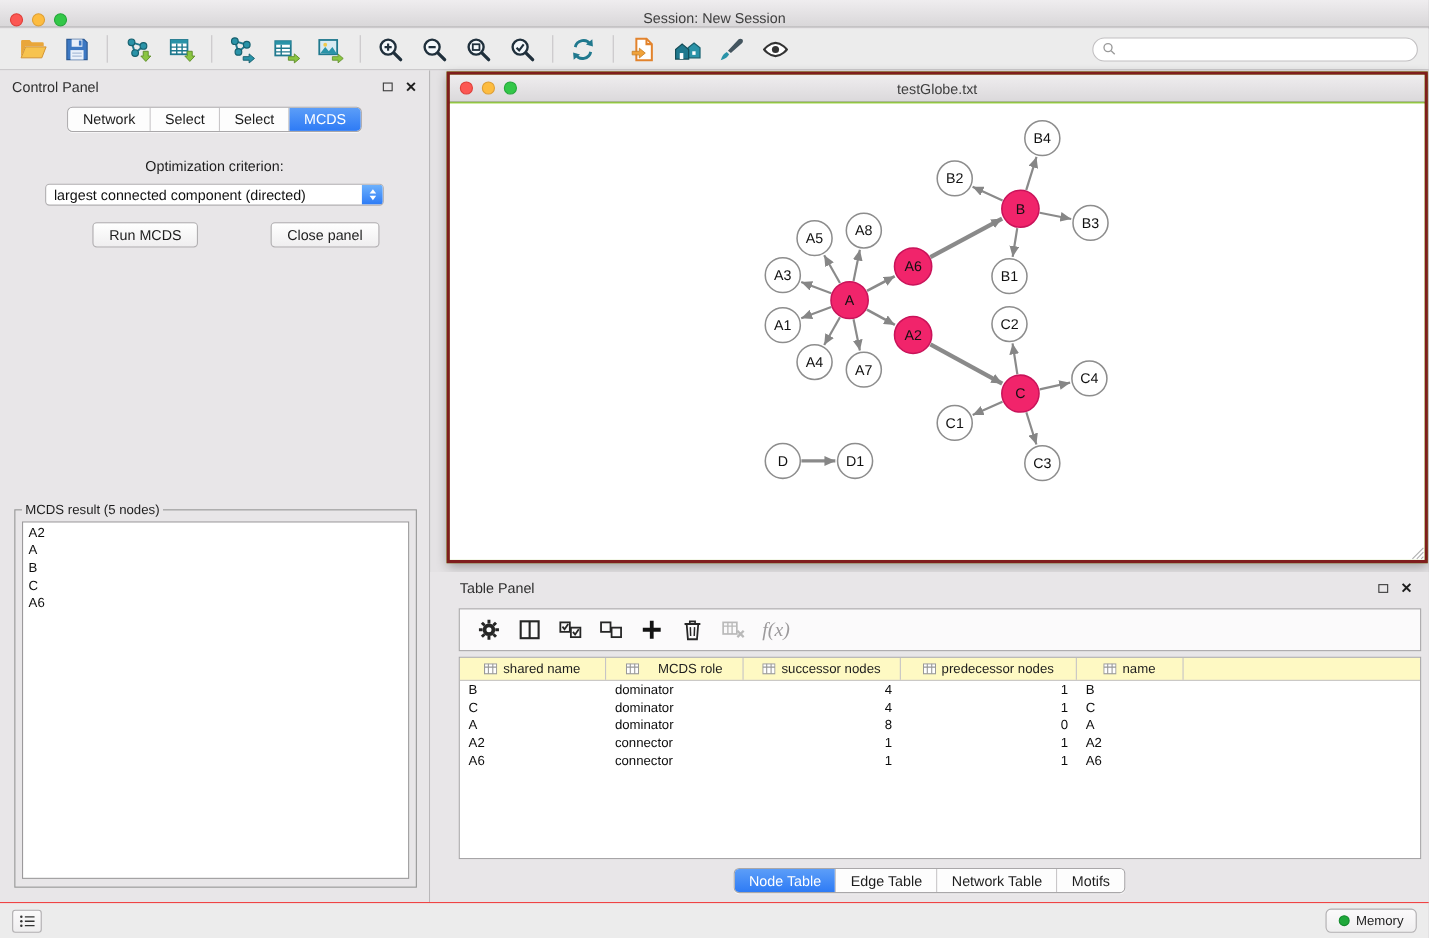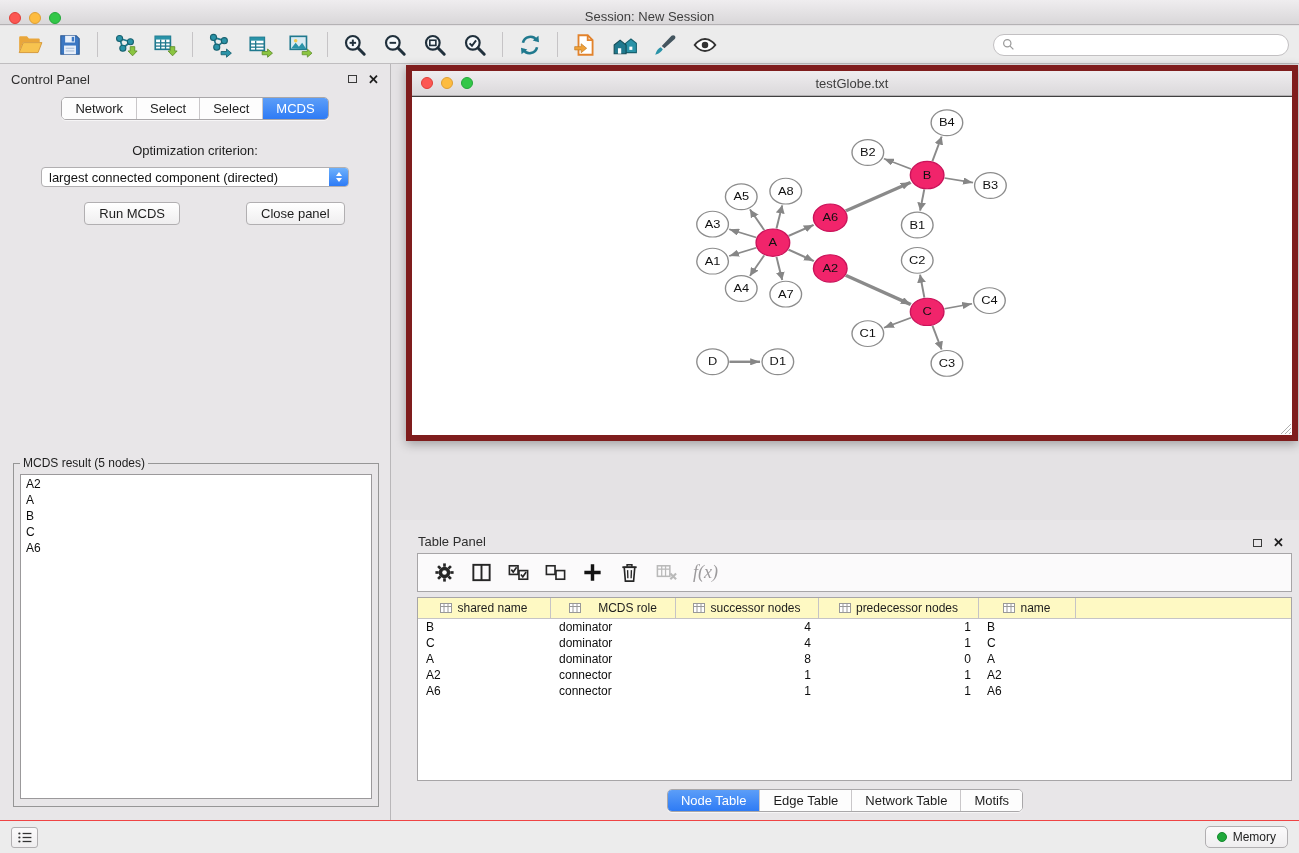--- a/index.html
+++ b/index.html
@@ -63,32 +63,32 @@
   .btn { background:linear-gradient(#ffffff,#efeeef); border:1px solid #b1afb1; border-radius:4px;
     padding:3px 14px; font-size:13px; color:#1d1d1d; font-family:inherit;margin-left:39px; }
 
   #result-box { position:absolute; left:13px; right:11px; top:392px; bottom:13px;
     border:1px solid #969696; margin:0; padding:4px 6px 7px; display:flex; }
   #result-box legend { font-size:12px; padding:0 3px; color:#1d1d1d; }
   #result-list { flex:1; background:#fff; border:1px solid #9b999b; overflow:auto; padding:1px 5px; text-align:left; }
   .result-item { font-size:12px; line-height:16px; color:#0d0d0d; }
 
   
-  #net-window { position:absolute; left:406px; top:1px; width:892px; height:376px;
-    border:6px solid #7f1d1d; background:#404040; box-shadow:0 3px 10px rgba(0,0,0,.3); }
+  #net-window { position:absolute; left:406px; top:1px; width:892px; height:447px;
+    border:3px solid #7f1d1d; background:#84cc16; box-shadow:0 3px 10px rgba(0,0,0,.3); }
   #net-titlebar { height:25px; background:linear-gradient(#efedef,#dbd9db); border-bottom:1px solid #b3b1b3;
     display:flex; align-items:center; position:relative; }
   #net-canvas { position:absolute; left:0; top:26px; right:0; bottom:0; background:#fff; overflow:hidden; }
   #graph-svg { width:100%; height:100%; display:block; }
   #graph-svg text { font-family:"Liberation Sans", sans-serif; }
   #net-grip { position:absolute; right:0; bottom:0; width:14px; height:14px; }
 
   
   #table-panel { position:absolute; left:391px; top:456px; width:908px; height:300px; background:#e8e6e8; }
-  #tp-head { height:29px; display:flex; align-items:flex-end; padding:0 15px 0 27px; }
+  #tp-head { height:29px; display:flex; align-items:center; padding:0 15px 0 27px; }
   #tp-toolbar { position:absolute; left:26px; right:7px; top:33px; height:39px; background:#fbfafb;
     border:1px solid #a7a5a7; display:flex; align-items:center; padding:0 8px; }
   .tp-btn { width:37px; height:31px; display:flex; align-items:center; justify-content:center; }
   .tp-btn svg { width:23px; height:23px; }
   .fx { font-family:"Liberation Serif", serif; font-style:italic; font-size:18px; color:#9c9a9c; margin-left:8px; }
 
   #tp-table { position:absolute; left:26px; right:7px; top:77px; bottom:39px; background:#fff;
     border:1px solid #a7a5a7; overflow:hidden; }
   #tp-header-row { display:flex; background:#fef9c3; border-bottom:1px solid #c6c4c6; height:21px; }
   .th-cell { display:flex; align-items:center; justify-content:center; gap:5px;

